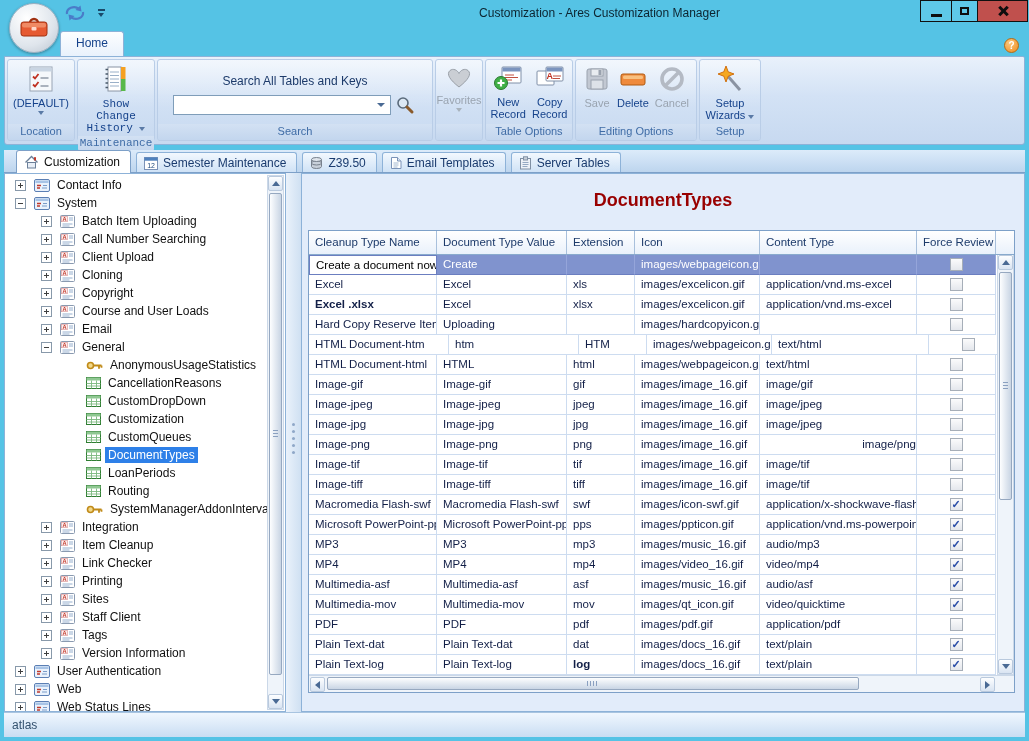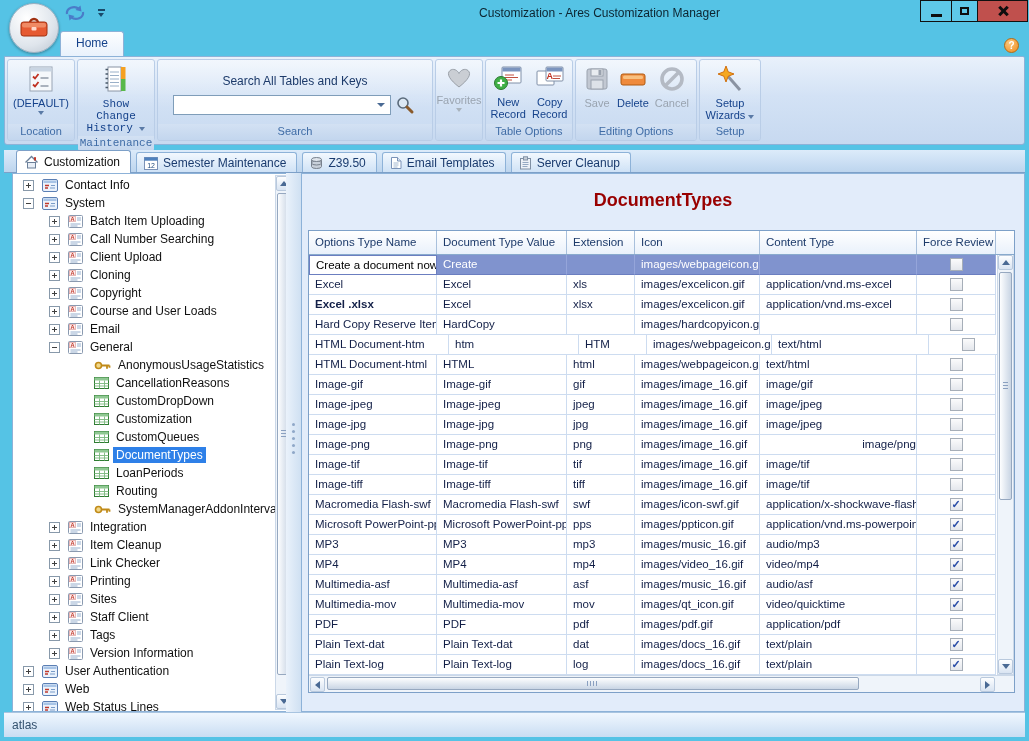--- a/index.html
+++ b/index.html
@@ -66,21 +66,21 @@
   
   .doctabs{position:absolute;top:150px;left:4px;right:4px;height:23px;
      background:linear-gradient(#dcebfa,#bdd5ee);border-bottom:1px solid #7da0c8;display:flex;align-items:flex-end;padding-left:12px;}
   .dtab{position:relative;height:20px;margin-right:5px;padding:0 10px 0 7px;display:flex;align-items:center;
      background:linear-gradient(#f2f8fe,#cfe2f6);border:1px solid #8db2d8;border-bottom:none;
      border-radius:3px 3px 0 0;font-size:12px;color:#1a3b6e;white-space:nowrap;}
   .dtab.active{height:23px;background:#fff;color:#101010;border-color:#7da0c8;z-index:2;margin-bottom:-1px;}
   .dtab-ic{display:inline-flex;margin-right:5px;}
   
   .workspace{position:absolute;top:173px;left:4px;right:4px;bottom:29px;}
-  .treepanel{position:absolute;left:8px;top:0;width:282px;height:100%;background:#fff;border:1px solid #8db2d8;overflow:hidden;}
+  .treepanel{position:absolute;left:0;top:0;width:282px;height:100%;background:#fff;border:1px solid #8db2d8;overflow:hidden;}
   .tree{position:absolute;left:0;top:2px;right:18px;bottom:0;overflow:hidden;}
   .trow{height:18px;display:flex;align-items:center;font-size:12px;color:#101010;white-space:nowrap;}
   .exp{width:11px;height:11px;border:1px solid #8899aa;background:#fff;position:relative;flex:none;}
   .exp::before{content:"";position:absolute;left:2px;top:4px;width:5px;height:1px;background:#404040;}
   .exp.plus::after{content:"";position:absolute;left:4px;top:2px;width:1px;height:5px;background:#404040;}
   .exp-spacer{width:11px;flex:none;}
   .tico{display:inline-flex;flex:none;margin:0 4px 0 8px;}
   .tlabel{padding:1px 3px;}
   .trow.selected .tlabel{background:#2e80e8;color:#fff;}
   
@@ -352,21 +352,21 @@
         <span>Email Templates</span>
       </div>
       <div class="dtab">
         <span class="dtab-ic">
           <svg width="13" height="14" viewBox="0 0 13 14">
             <rect x="1.5" y="2.5" width="10" height="10.5" fill="#eef2f8" stroke="#8090a4"></rect>
             <rect x="4.5" y="0.8" width="4" height="3.2" fill="#c8d0da" stroke="#8090a4"></rect>
             <path d="M3.5 6.5 h6 M3.5 8.5 h6 M3.5 10.5 h5" stroke="#8aa0bc" stroke-width="0.9"></path>
           </svg>
         </span>
-        <span>Server Cleanup</span>
+        <span>Server Tables</span>
       </div>
     </div>
 
   <div class="workspace">
 
     <div class="treepanel">
       <div class="tree">
           <div class="trow">
             <span style="width: 10px; flex: 0 0 auto;"></span>
             <span class="exp plus"></span>
@@ -757,21 +757,21 @@
           </div>
       </div>
     </div>
 
     <div class="splitter"></div>
 
     <div class="gridpanel">
       <div class="panel-title">DocumentTypes</div>
       <div class="grid">
         <div class="ghead">
-            <div class="hcell" style="width: 128px;">Options Type Name</div>
+            <div class="hcell" style="width: 128px;">Cleanup Type Name</div>
             <div class="hcell" style="width: 130px;">Document Type Value</div>
             <div class="hcell" style="width: 68px;">Extension</div>
             <div class="hcell" style="width: 125px;">Icon</div>
             <div class="hcell" style="width: 157px;">Content Type</div>
             <div class="hcell" style="width: 79px;">Force Review</div>
             <div class="hcell hfill"></div>
           </div>
         <div class="gbody">
             <div class="grow sel">
               <div class="gcell focus-cell" style="width: 128px;">Create a document now</div>
@@ -798,21 +798,21 @@
               <div class="gcell" style="width: 130px;">Excel</div>
               <div class="gcell" style="width: 68px;">xlsx</div>
               <div class="gcell" style="width: 125px;">images/excelicon.gif</div>
               <div class="gcell" style="width: 157px;">application/vnd.ms-excel</div>
               <div class="gcell chk" style="width: 79px;">
                 <span class="cb"></span>
               </div>
             </div>
             <div class="grow">
               <div class="gcell" style="width: 128px;">Hard Copy Reserve Item</div>
-              <div class="gcell" style="width: 130px;">HardCopy</div>
+              <div class="gcell" style="width: 130px;">Uploading</div>
               <div class="gcell" style="width: 68px;"></div>
               <div class="gcell" style="width: 125px;">images/hardcopyicon.gif</div>
               <div class="gcell" style="width: 157px;"></div>
               <div class="gcell chk" style="width: 79px;">
                 <span class="cb"></span>
               </div>
             </div>
             <div class="grow">
               <div class="gcell" style="width: 140px;">HTML Document-htm</div>
               <div class="gcell" style="width: 130px;">htm</div>
@@ -969,21 +969,21 @@
               <div class="gcell" style="width: 68px;">dat</div>
               <div class="gcell" style="width: 125px;">images/docs_16.gif</div>
               <div class="gcell" style="width: 157px;">text/plain</div>
               <div class="gcell chk" style="width: 79px;">
                 <span class="cb checked"></span>
               </div>
             </div>
             <div class="grow">
               <div class="gcell" style="width: 128px;">Plain Text-log</div>
               <div class="gcell" style="width: 130px;">Plain Text-log</div>
-              <div class="gcell" style="width: 68px;">log</div>
+              <div class="gcell" style="width: 68px; font-weight: bold;">log</div>
               <div class="gcell" style="width: 125px;">images/docs_16.gif</div>
               <div class="gcell" style="width: 157px;">text/plain</div>
               <div class="gcell chk" style="width: 79px;">
                 <span class="cb checked"></span>
               </div>
             </div>
           </div>
         <div class="sb-v grid-vsb">
           <div class="sb-btn" style="top:0;">
               <span class="tri-up"></span>

